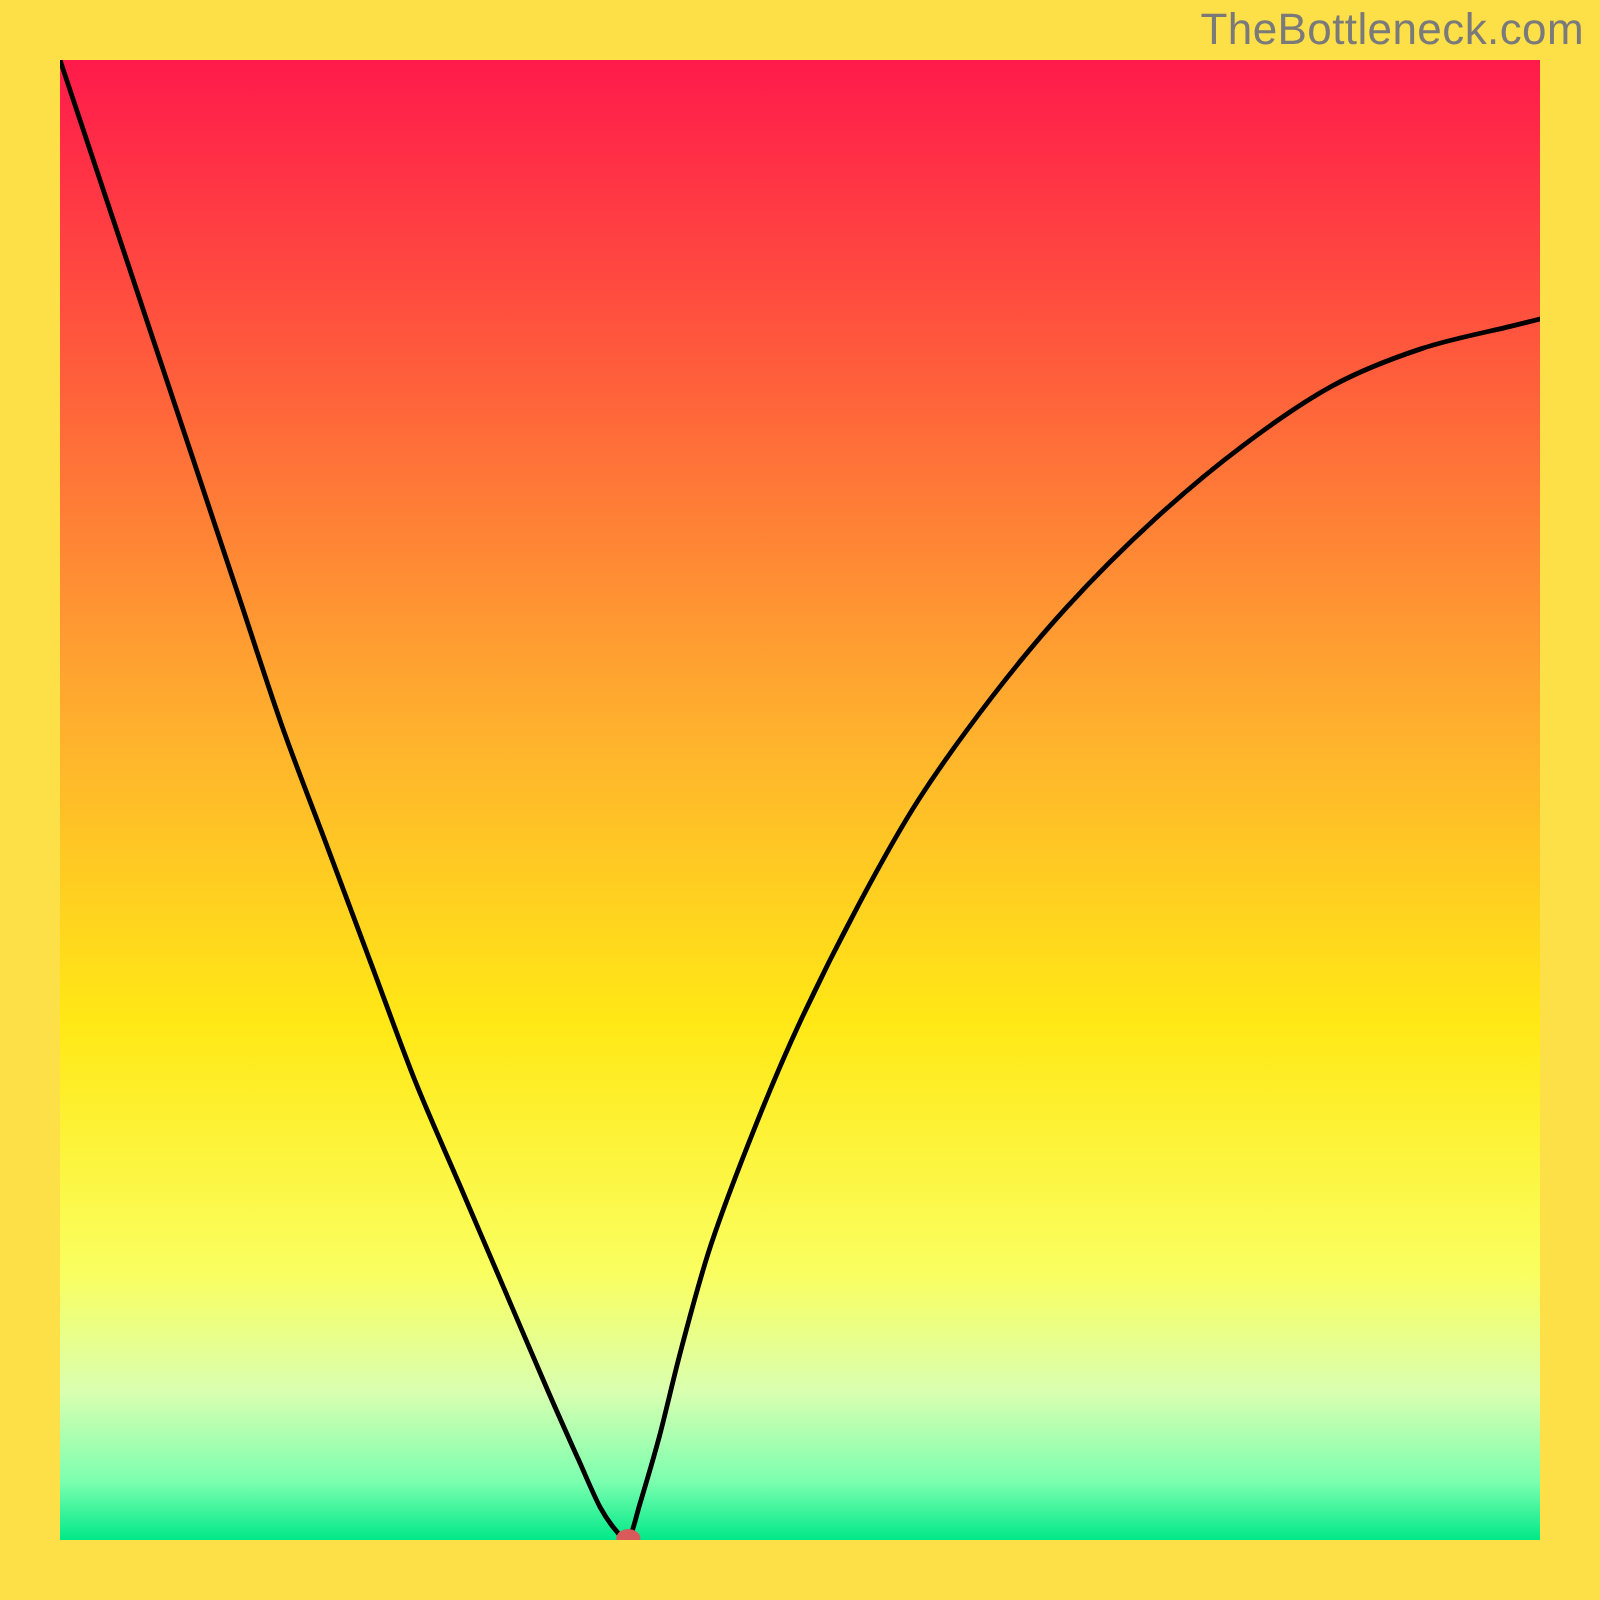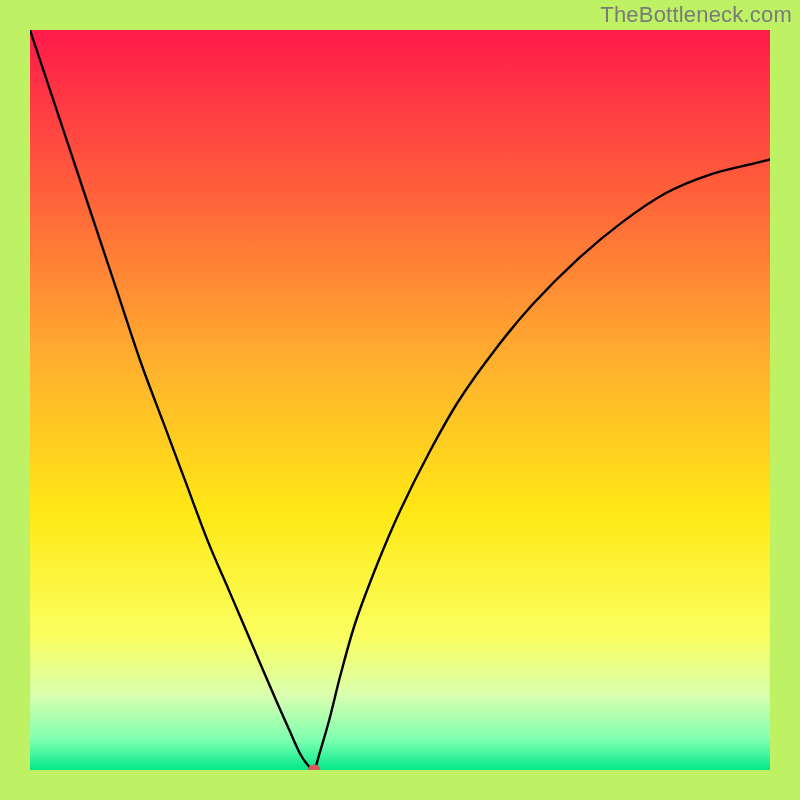--- a/index.html
+++ b/index.html
@@ -10,21 +10,21 @@
     background: #000;
     overflow: hidden;
     font-family: Arial, Helvetica, sans-serif;
   }
   .frame {
     position: absolute;
     left: 0;
     top: 0;
     width: 800px;
     height: 800px;
-    background: #bef264;
+    background: #fde047;
   }
   .watermark {
     position: absolute;
     top: 2px;
     right: 8px;
     color: #7a7a7a;
     font-size: 22px;
     font-weight: 500;
     letter-spacing: 0.2px;
     user-select: none;

